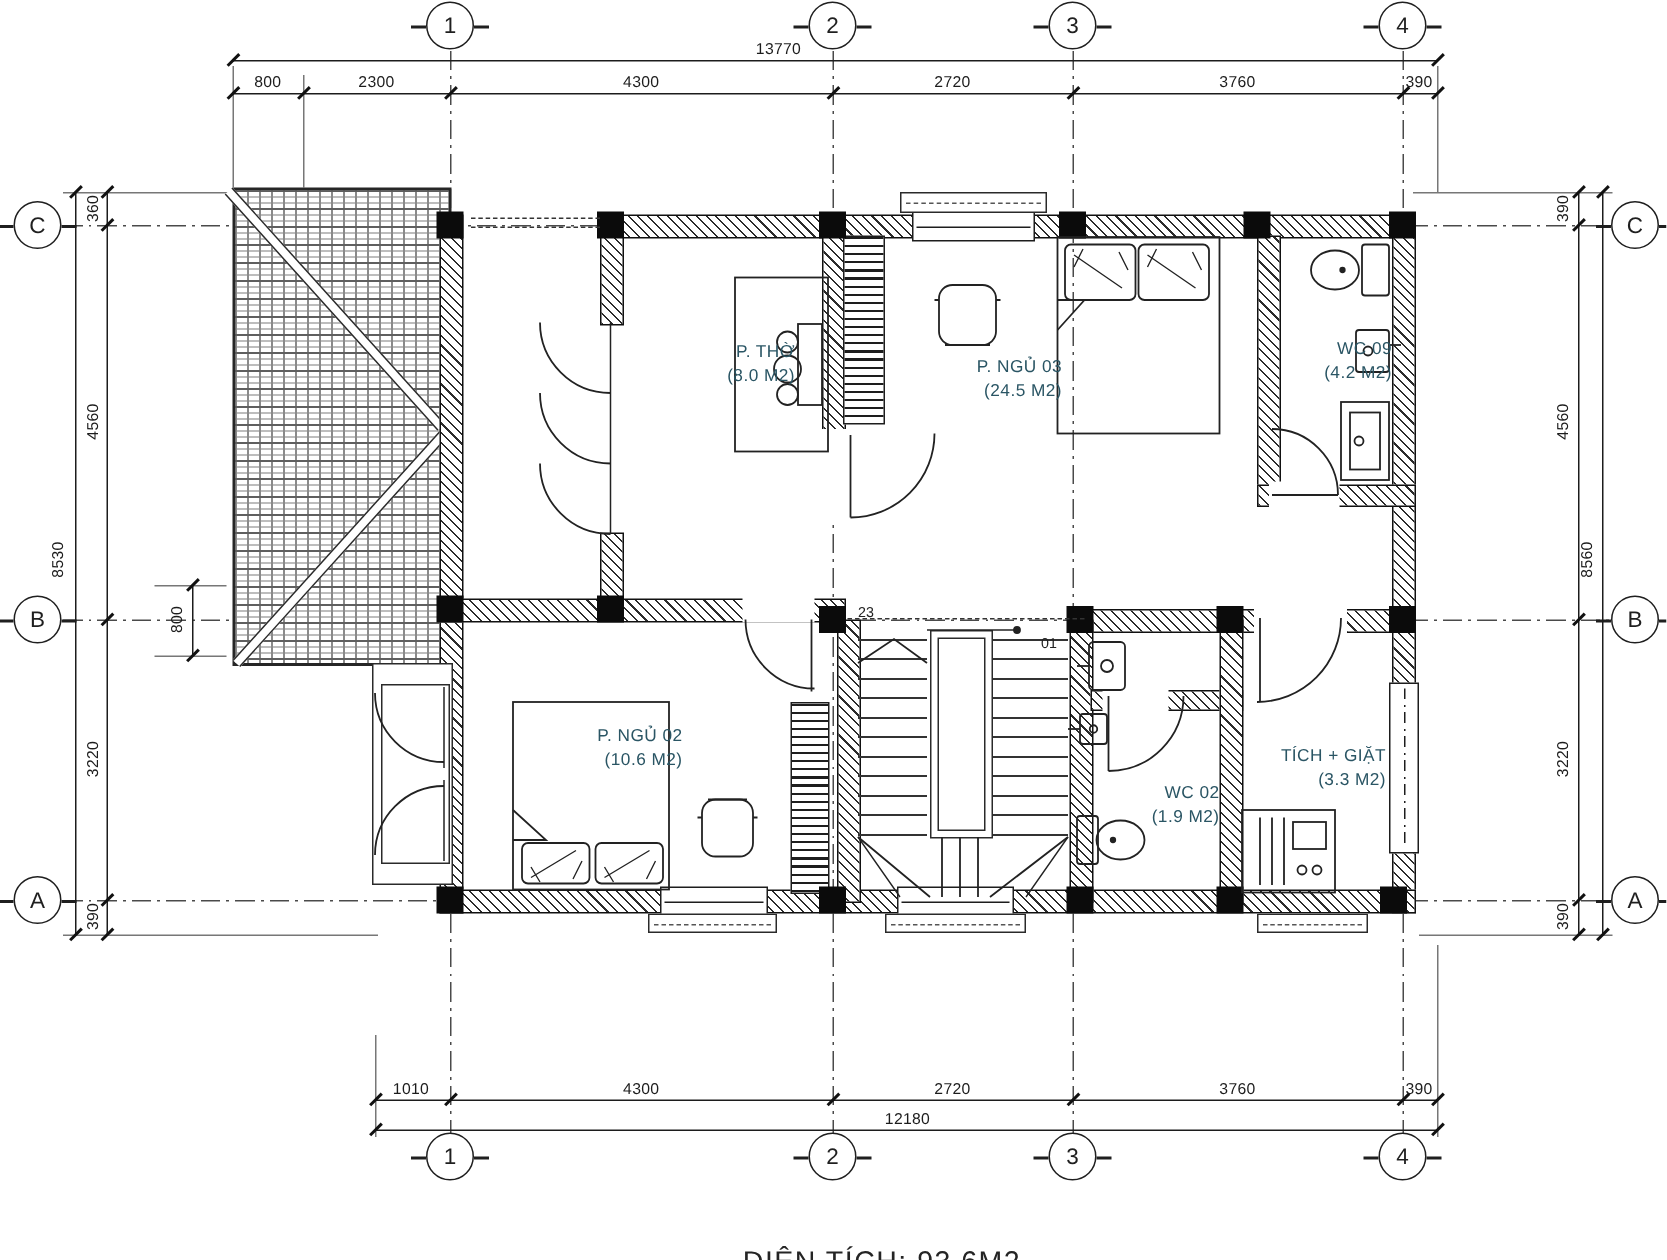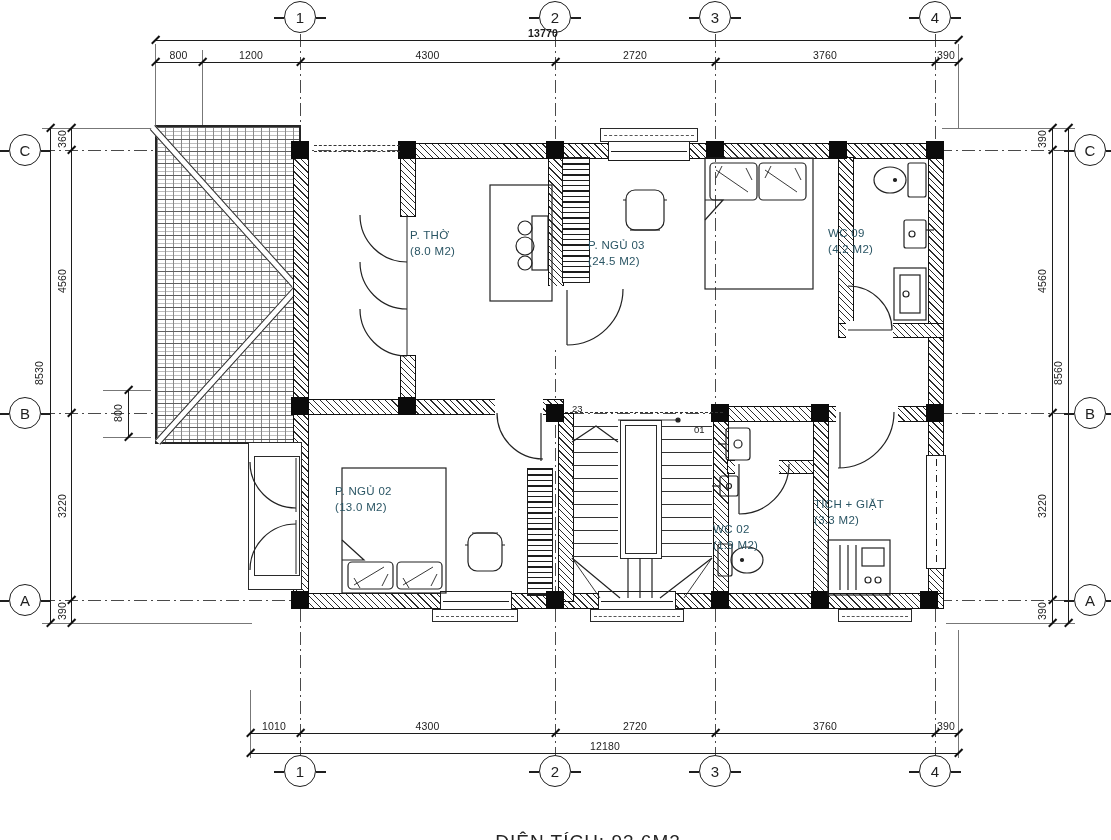--- a/index.html
+++ b/index.html
@@ -42,21 +42,21 @@
   .gl-v{position:absolute;width:1px;
         background:repeating-linear-gradient(to bottom,#4a4a4a 0 13px,transparent 13px 17px,#4a4a4a 17px 19px,transparent 19px 23px);}
   .gl-h{position:absolute;height:1px;
         background:repeating-linear-gradient(to right,#4a4a4a 0 13px,transparent 13px 17px,#4a4a4a 17px 19px,transparent 19px 23px);}
   .bub{position:absolute;width:30px;height:30px;border:1.7px solid #1f1f1f;border-radius:50%;
        background:#fff;display:flex;align-items:center;justify-content:center;
        font-size:15px;color:#1f1f1f;}
   .bub::before{content:'';position:absolute;left:-11px;top:50%;width:10px;height:1.5px;background:#1f1f1f;}
   .bub::after{content:'';position:absolute;right:-11px;top:50%;width:10px;height:1.5px;background:#1f1f1f;}
   .roomlabel{position:absolute;color:#2a5564;font-size:11.5px;line-height:1.35;
-             text-align:left;letter-spacing:.3px;}
+             text-align:right;letter-spacing:.3px;}
   .stairnum{position:absolute;font-size:9.5px;color:#222;}
   .dash{position:absolute;border-top:1.6px dashed #333;}
   .title1{position:absolute;left:318px;top:802px;width:540px;text-align:center;
           font-size:21px;letter-spacing:1.5px;color:#242424;}
   .title2{position:absolute;left:318px;top:831px;width:540px;text-align:center;
           font-size:19px;letter-spacing:1px;color:#242424;}
   svg.overlay{position:absolute;left:0;top:0;}
 </style>
 </head>
 <body>
@@ -172,26 +172,26 @@
       <span class="tick" style="left: 1047px; top: 127px;"></span>
       <span class="tick" style="left: 1047px; top: 149px;"></span>
       <span class="tick" style="left: 1047px; top: 412px;"></span>
       <span class="tick" style="left: 1047px; top: 599px;"></span>
       <span class="tick" style="left: 1047px; top: 622px;"></span>
       <span class="tick" style="left: 1063px; top: 127px;"></span>
       <span class="tick" style="left: 1063px; top: 622px;"></span>
     </div>
 
   <div class="dlab" style="left:155px;top:49px;width:47px;">800</div>
-  <div class="dlab" style="left:202px;top:49px;width:98px;">1200</div>
+  <div class="dlab" style="left:202px;top:49px;width:98px;">2300</div>
   <div class="dlab" style="left:300px;top:49px;width:255px;">4300</div>
   <div class="dlab" style="left:555px;top:49px;width:160px;">2720</div>
   <div class="dlab" style="left:715px;top:49px;width:220px;">3760</div>
   <div class="dlab" style="left:921px;top:49px;width:50px;">390</div>
-  <div class="dlab" style="left:488px;top:27px;width:110px;font-weight:bold;">13770</div>
+  <div class="dlab" style="left:464px;top:27px;width:110px;">13770</div>
 
   <div class="dlab" style="left:246px;top:720px;width:56px;">1010</div>
   <div class="dlab" style="left:300px;top:720px;width:255px;">4300</div>
   <div class="dlab" style="left:555px;top:720px;width:160px;">2720</div>
   <div class="dlab" style="left:715px;top:720px;width:220px;">3760</div>
   <div class="dlab" style="left:921px;top:720px;width:50px;">390</div>
   <div class="dlab" style="left:550px;top:740px;width:110px;">12180</div>
 
   <div class="dlabv" style="left:32px;top:133px;">360</div>
   <div class="dlabv" style="left:32px;top:275px;">4560</div>
@@ -395,21 +395,21 @@
   <div class="roomlabel" style="left:588px;top:238px;width:120px;">
     <div>P. NGỦ 03</div>
     <div>(24.5 M2)</div>
   </div>
   <div class="roomlabel" style="left:828px;top:226px;width:100px;">
     <div>WC 09</div>
     <div>(4.2 M2)</div>
   </div>
   <div class="roomlabel" style="left:335px;top:484px;width:120px;">
     <div>P. NGỦ 02</div>
-    <div>(13.0 M2)</div>
+    <div>(10.6 M2)</div>
   </div>
   <div class="roomlabel" style="left:713px;top:522px;width:100px;">
     <div>WC 02</div>
     <div>(1.9 M2)</div>
   </div>
   <div class="roomlabel" style="left:814px;top:497px;width:110px;">
     <div>TÍCH + GIẶT</div>
     <div>(3.3 M2)</div>
   </div>
 

